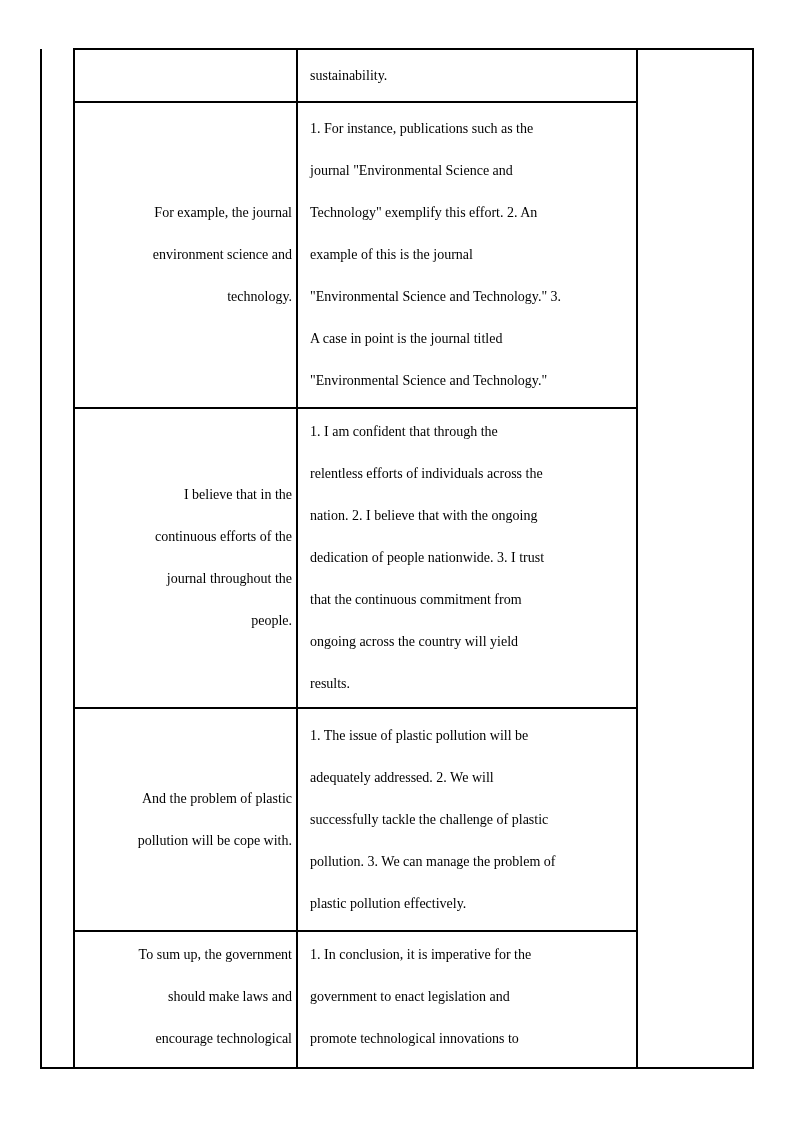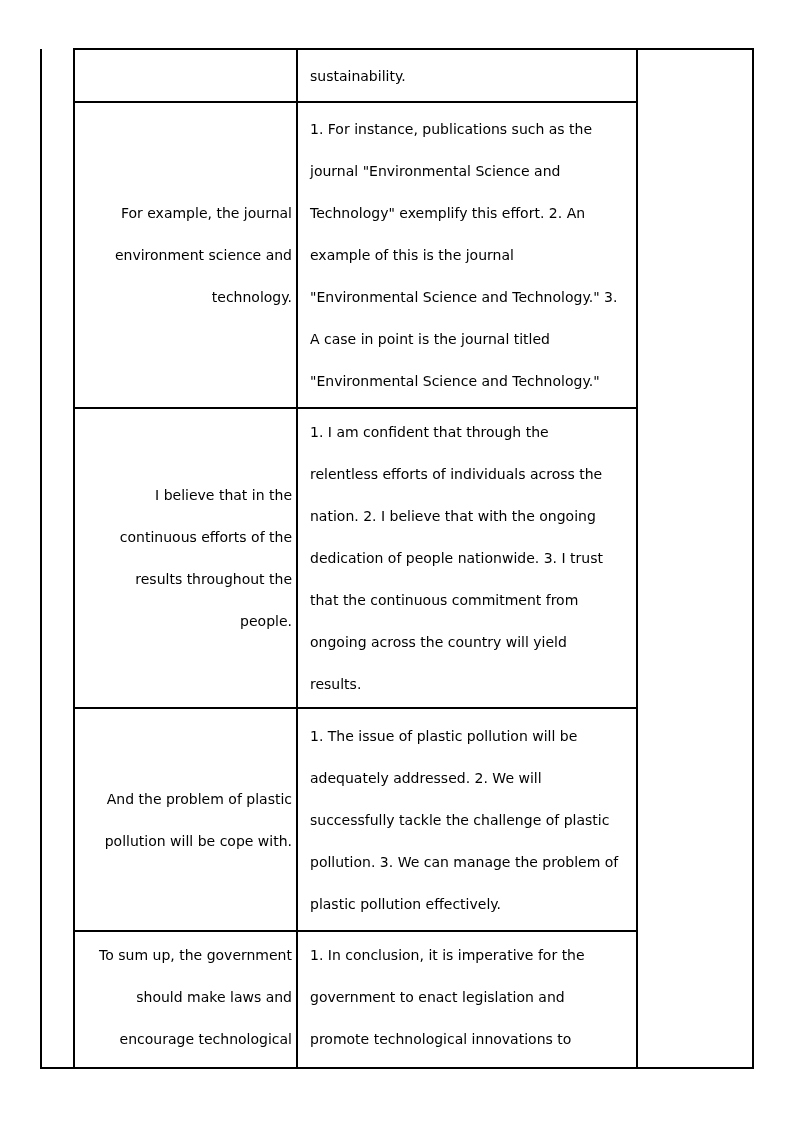--- a/index.html
+++ b/index.html
@@ -25,20 +25,21 @@
   .c3 { width: 116px; }
   tr.r0 { height: 53px; }
   tr.r1 { height: 306px; }
   tr.r2 { height: 300px; }
   tr.r3 { height: 223px; }
   tr.r4 { height: 137px; }
   td {
     padding: 0;
     vertical-align: middle;
     overflow: hidden;
+    font-family: Liberation Serif, serif;
   }
   td.cell { border: 2px solid #000000; }
   td.nl   { border: 2px solid #000000; border-top: none; }
   td.nr   { border: 2px solid #000000; }
   td.orig { padding-left: 7px;  padding-right: 4px; text-align: right; }
   td.para { padding-left: 12px; padding-right: 4px; }
   tr.r4 td { vertical-align: top; padding-top: 2px; }
   .ln {
     font-size: 14px;
     line-height: 42px;
@@ -79,21 +80,21 @@
         <div class="ln">example of this is the journal</div>
         <div class="ln">"Environmental Science and Technology." 3.</div>
         <div class="ln">A case in point is the journal titled</div>
         <div class="ln">"Environmental Science and Technology."</div>
       </td>
     </tr>
     <tr class="r2">
       <td class="cell orig">
         <div class="ln">I believe that in the</div>
         <div class="ln">continuous efforts of the</div>
-        <div class="ln">results throughout the</div>
+        <div class="ln">journal throughout the</div>
         <div class="ln">people.</div>
       </td>
       <td class="cell para">
         <div class="ln">1. I am confident that through the</div>
         <div class="ln">relentless efforts of individuals across the</div>
         <div class="ln">nation. 2. I believe that with the ongoing</div>
         <div class="ln">dedication of people nationwide. 3. I trust</div>
         <div class="ln">that the continuous commitment from</div>
         <div class="ln">ongoing across the country will yield</div>
         <div class="ln">results.</div>

